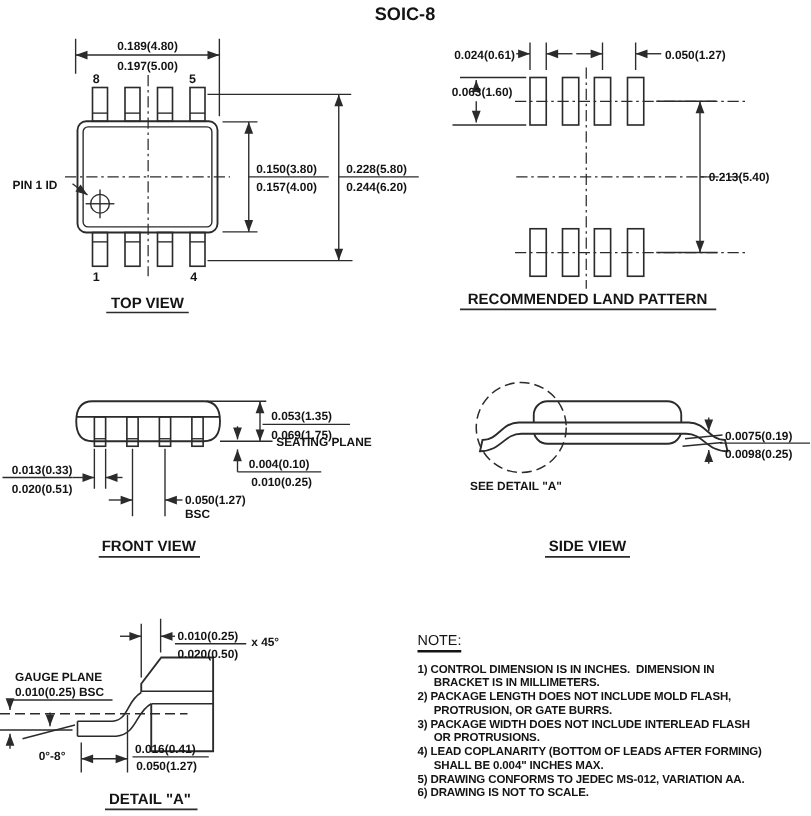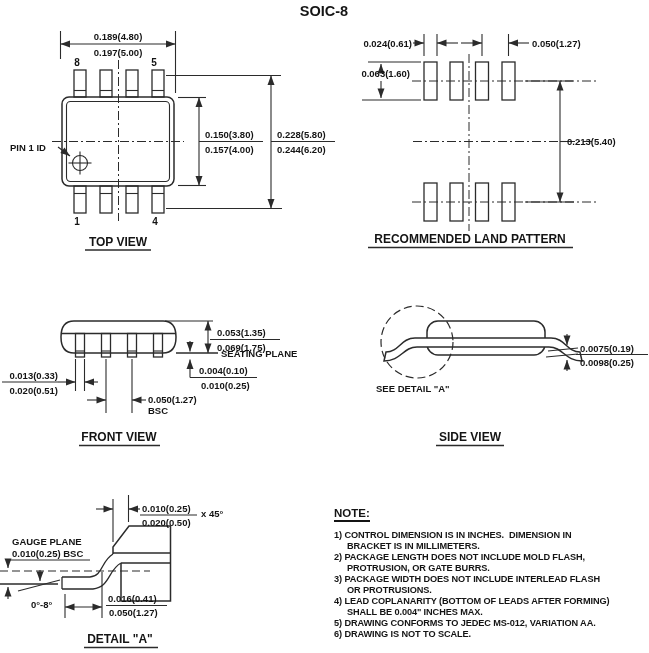--- a/index.html
+++ b/index.html
@@ -10,21 +10,21 @@
   svg text.ttl{font-size:14.5px;}
   svg text.lbl{font-size:12px;}
   svg text.pin{font-size:10px;}
   .ln{stroke:#2b2b2b;stroke-width:1.3;fill:none;}
   .thin{stroke:#2b2b2b;stroke-width:1.1;fill:none;}
   .shape{stroke:#2b2b2b;stroke-width:1.5;fill:#fff;}
   .mask{fill:#fff;stroke:none;}
   .cl{stroke:#2b2b2b;stroke-width:1;fill:none;stroke-dasharray:9 3 2 3;}
   .dash{stroke:#2b2b2b;stroke-width:1.2;fill:none;stroke-dasharray:8 4;}
   .notes{position:absolute;left:334px;top:503px;width:318px;color:#141414;}
-  .notes-heading{font-size:11.5px;font-weight:bold;display:inline-block;
+  .notes-heading{font-size:11.5px;font-weight:normal;display:inline-block;
        border-bottom:2px solid #141414;padding-bottom:1px;}
   .note-lines{margin-top:8px;}
   .nline{font-size:9.2px;font-weight:bold;line-height:11px;white-space:pre;letter-spacing:-0.1px;}
   .nline.cont{padding-left:13px;}
 </style>
 </head>
 <body>
 
 <svg width="649" height="653" viewBox="0 0 649 653">
   <defs>

